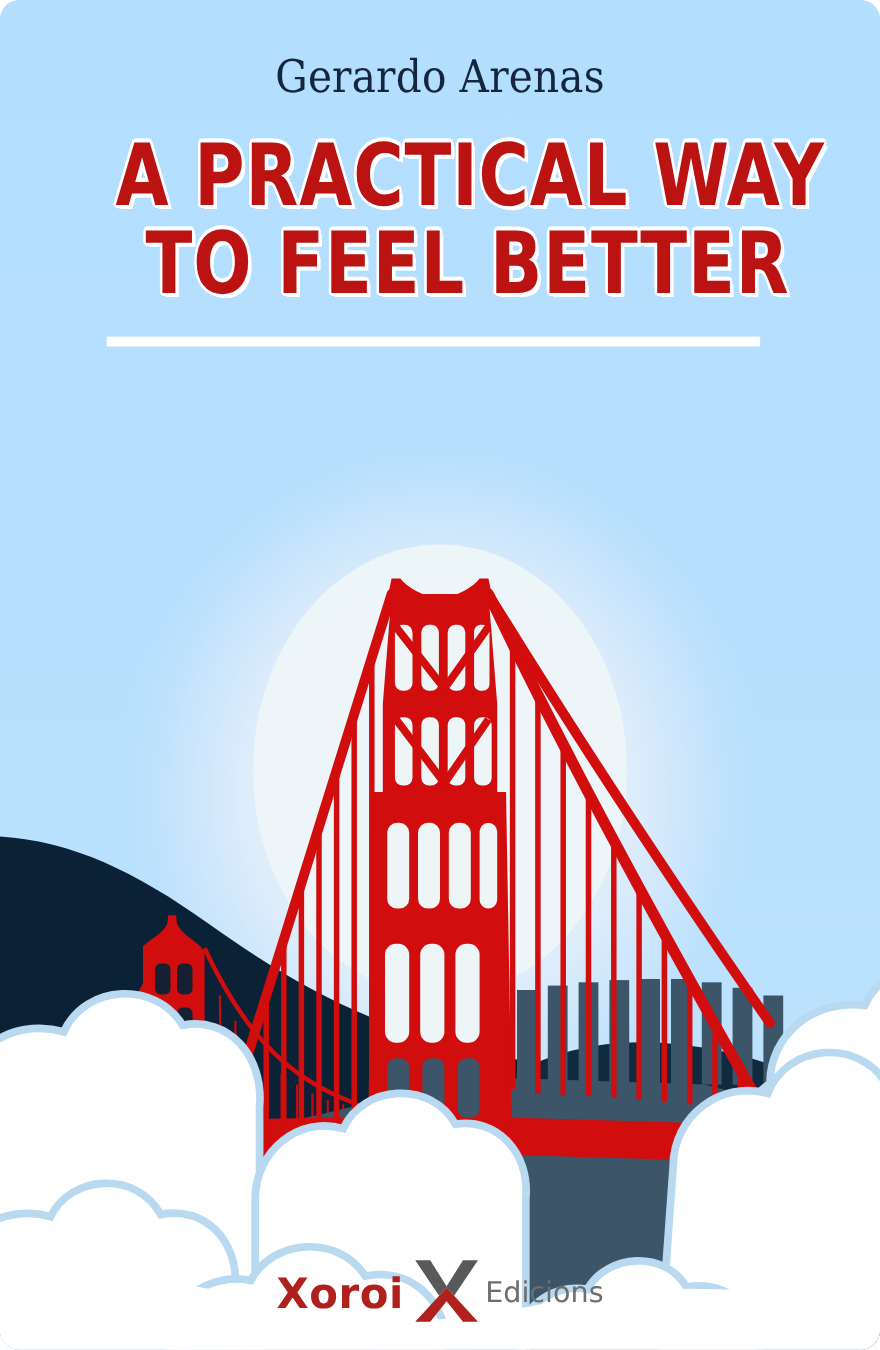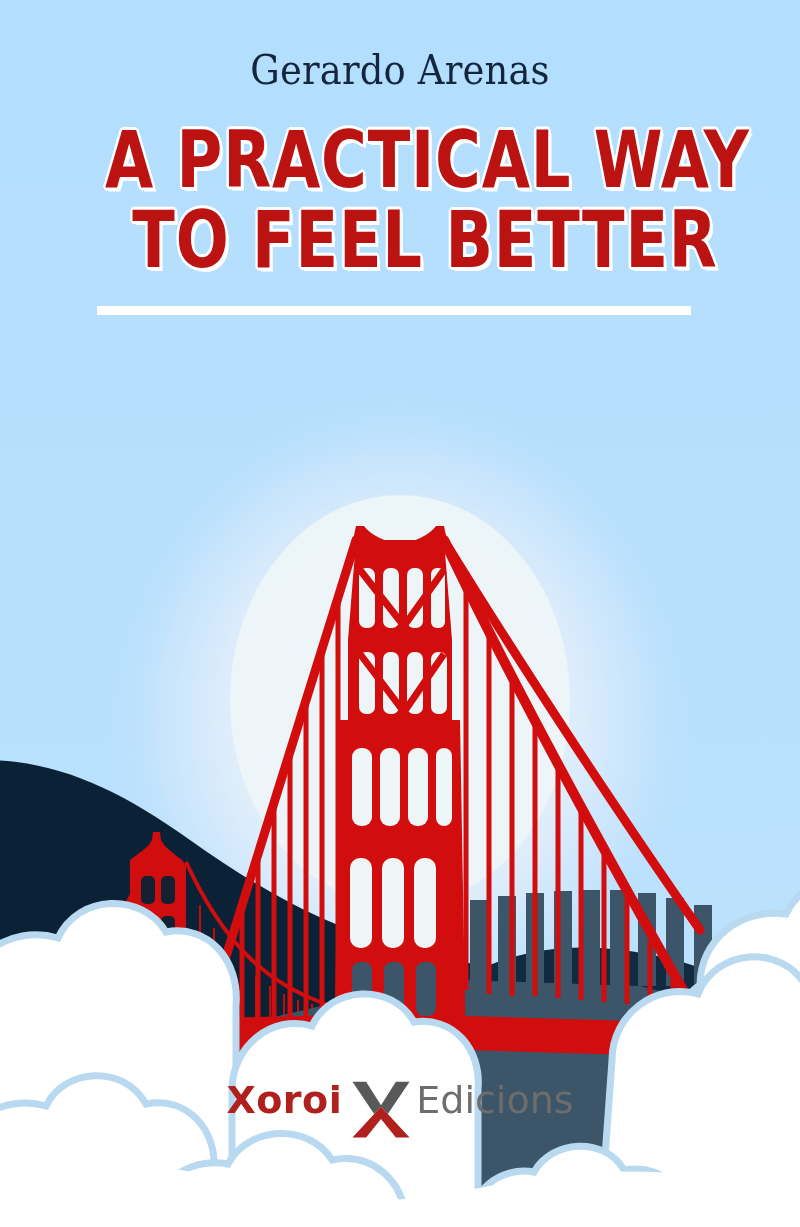--- a/index.html
+++ b/index.html
@@ -11,20 +11,21 @@
   body {
     font-family: "Liberation Sans", sans-serif;
   }
 
   #cover {
     position: relative;
     width: 800px;
     height: 1227px;
     overflow: hidden;
     background: #b6dffd;
+    border-radius: 18px;
   }
 
   
   #art {
     position: absolute;
     left: 0; top: 0;
     width: 800px;
     height: 1227px;
     display: block;
   }
@@ -118,24 +119,24 @@
   .subtitle-line.l2 {
     font-size: 60px;
     line-height: 62px;
     letter-spacing: 1px;
   }
 
   
   .publisher {
     position: absolute;
     left: 0;
-    top: 1078px;
+    top: 1142px;
     width: 800px;
     display: flex;
-    align-items: flex-start;
+    align-items: center;
     justify-content: center;
     gap: 0px;
     pointer-events: auto;
   }
   .pub-xoroi {
     font-family: "DejaVu Sans", "Liberation Sans", sans-serif;
     font-size: 38px;
     font-weight: 700;
     color: #b0201c;
     letter-spacing: 0.5px;
@@ -144,21 +145,21 @@
     top: 3px;
   }
   .pub-mark {
     width: 62px;
     height: 62px;
     margin: 0 4px 0 8px;
     display: block;
   }
   .pub-edicions {
     font-family: "DejaVu Sans", "Liberation Sans", sans-serif;
-    font-size: 38px;
+    font-size: 26px;
     font-weight: 400;
     color: #6d6d6d;
     letter-spacing: 0px;
     line-height: 1;
     position: relative;
     top: 3px;
   }
 </style>
 </head>
 <body>

